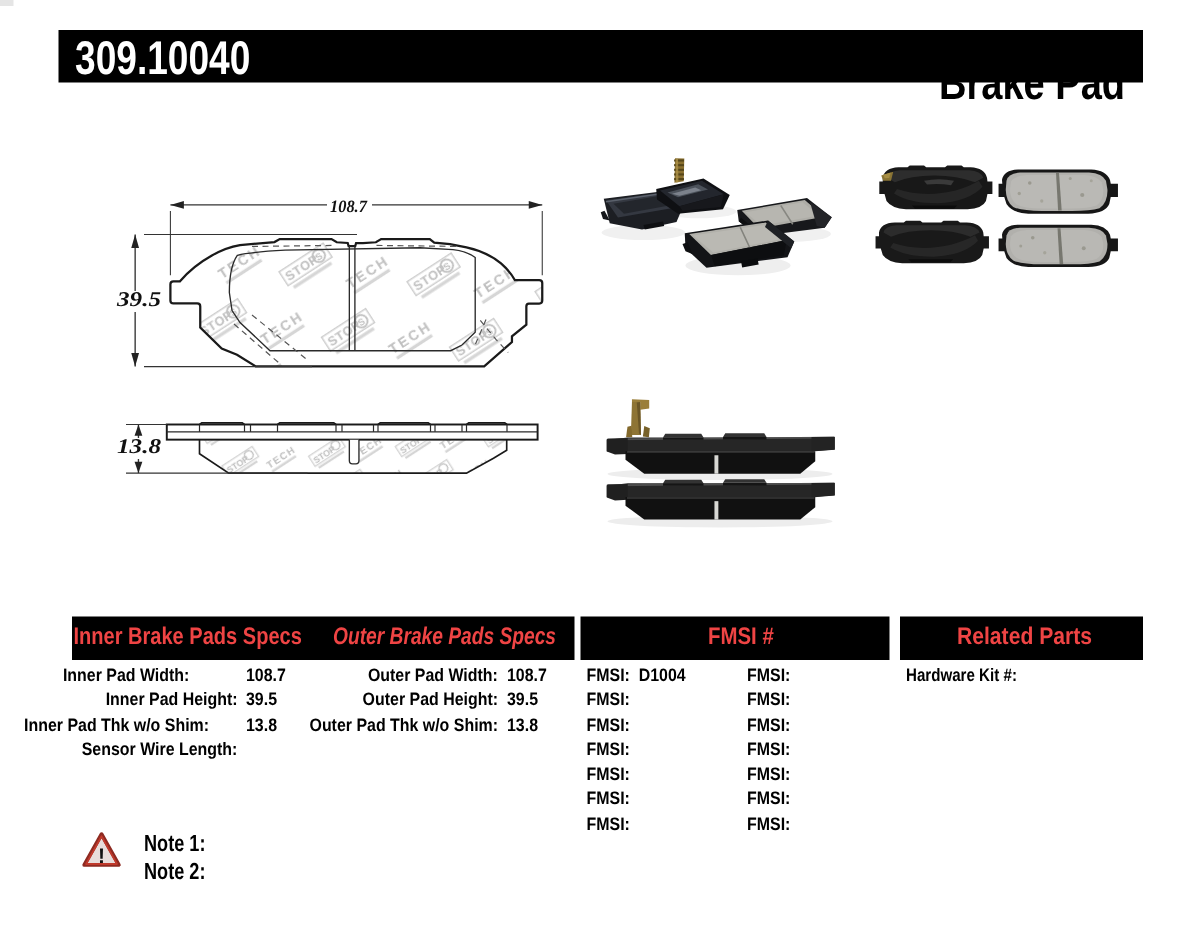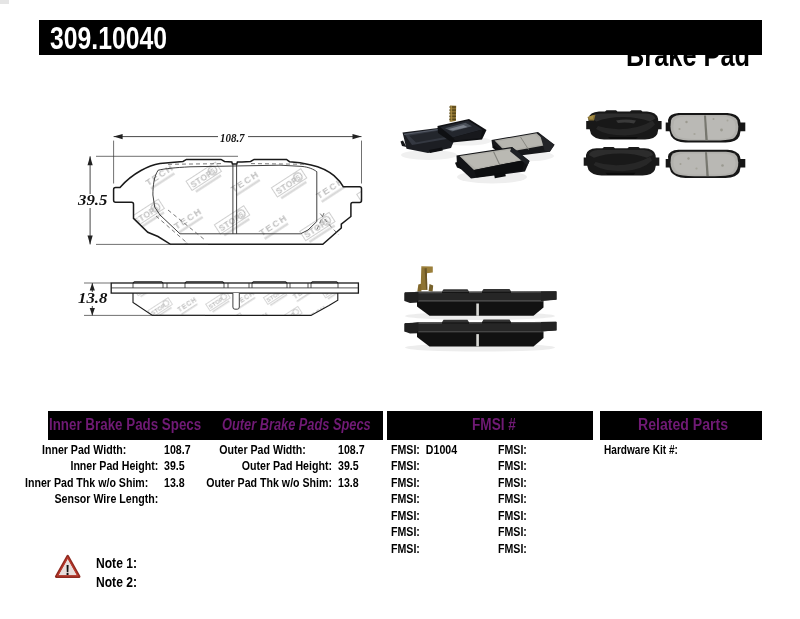--- a/index.html
+++ b/index.html
@@ -3,21 +3,21 @@
 <meta charset="utf-8">
 <style>
   html,body{margin:0;padding:0;}
   body{width:800px;height:619px;background:#fff;position:relative;overflow:hidden;
        font-family:"Liberation Sans", sans-serif;}
   .abs{position:absolute;}
   .cx{display:inline-block;transform-origin:0 50%;}
   .dim{position:absolute;background:#fff;font-family:"Liberation Serif",serif;
        font-style:italic;font-weight:bold;font-size:12.5px;color:#111;
        line-height:1;white-space:nowrap;}
-  .hwhite{color:#701a75;font-weight:bold;font-size:16px;line-height:1;position:absolute;text-align:center;white-space:nowrap;}
+  .hwhite{color:#ef4444;font-weight:bold;font-size:16px;line-height:1;position:absolute;text-align:center;white-space:nowrap;}
   .rowt{position:absolute;font-weight:bold;font-size:12px;line-height:1;color:#000;white-space:nowrap;}
 </style>
 </head>
 <body>
 
 <div class="abs" style="left:0;top:0;width:9px;height:4px;background:#aaa;opacity:.3"></div>
 
 <div class="abs" style="left:39px;top:20px;width:723px;height:34.5px;background:#000;"></div>
 <div class="abs" style="left:50px;top:23.2px;color:#fff;font-weight:bold;font-size:31.5px;line-height:1;"><span class="cx" style="transform:scaleX(0.785);">309.10040</span></div>
 <div class="abs" style="left:625.5px;top:23.2px;color:#000000;font-weight:bold;font-size:31.5px;line-height:1;margin-top:17px;"><span class="cx" style="transform:scaleX(0.805);">Brake Pad</span></div>
@@ -278,24 +278,24 @@
 <div class="hwhite" style="left:49px;top:417px;"><span class="cx" style="transform:scaleX(0.835);">Inner Brake Pads Specs</span></div>
 <div class="hwhite" style="left:222px;top:417px;font-style:italic;"><span class="cx" style="transform:scaleX(0.80);">Outer Brake Pads Specs</span></div>
 <div class="hwhite" style="left:472px;top:417px;"><span class="cx" style="transform:scaleX(0.85);">FMSI #</span></div>
 <div class="hwhite" style="left:638px;top:417px;"><span class="cx" style="transform:scaleX(0.88);">Related Parts</span></div>
 
 <div id="rows">
 <div class="rowt" style="left:0;top:443.5px;width:158px;text-align:center;"><span class="cx" style="transform:scaleX(0.885);transform-origin:100% 50%;">Inner Pad Width:</span></div>
 <div class="rowt" style="left:164px;top:443.5px;"><span class="cx" style="transform:scaleX(0.885);">108.7</span></div>
 <div class="rowt" style="left:0;top:460.0px;width:158px;text-align:right;"><span class="cx" style="transform:scaleX(0.885);transform-origin:100% 50%;">Inner Pad Height:</span></div>
 <div class="rowt" style="left:164px;top:460.0px;"><span class="cx" style="transform:scaleX(0.885);">39.5</span></div>
-<div class="rowt" style="left:0;top:476.5px;width:158px;text-align:center;"><span class="cx" style="transform:scaleX(0.885);transform-origin:100% 50%;">Inner Pad Thk w/o Shim:</span></div>
+<div class="rowt" style="left:0;top:476.5px;width:158px;text-align:left;"><span class="cx" style="transform:scaleX(0.885);transform-origin:100% 50%;">Inner Pad Thk w/o Shim:</span></div>
 <div class="rowt" style="left:164px;top:476.5px;"><span class="cx" style="transform:scaleX(0.885);">13.8</span></div>
 <div class="rowt" style="left:0;top:493.0px;width:158px;text-align:right;"><span class="cx" style="transform:scaleX(0.885);transform-origin:100% 50%;">Sensor Wire Length:</span></div>
-<div class="rowt" style="left:174px;top:443.5px;width:158px;text-align:left;padding-left:34px;"><span class="cx" style="transform:scaleX(0.885);transform-origin:100% 50%;">Outer Pad Width:</span></div>
+<div class="rowt" style="left:174px;top:443.5px;width:158px;text-align:right;"><span class="cx" style="transform:scaleX(0.885);transform-origin:100% 50%;">Outer Pad Width:</span></div>
 <div class="rowt" style="left:338px;top:443.5px;"><span class="cx" style="transform:scaleX(0.885);">108.7</span></div>
 <div class="rowt" style="left:174px;top:460.0px;width:158px;text-align:right;"><span class="cx" style="transform:scaleX(0.885);transform-origin:100% 50%;">Outer Pad Height:</span></div>
 <div class="rowt" style="left:338px;top:460.0px;"><span class="cx" style="transform:scaleX(0.885);">39.5</span></div>
 <div class="rowt" style="left:174px;top:476.5px;width:158px;text-align:right;"><span class="cx" style="transform:scaleX(0.885);transform-origin:100% 50%;">Outer Pad Thk w/o Shim:</span></div>
 <div class="rowt" style="left:338px;top:476.5px;"><span class="cx" style="transform:scaleX(0.885);">13.8</span></div>
 <div class="rowt" style="left:391px;top:443.5px;"><span class="cx" style="transform:scaleX(0.885);">FMSI:&nbsp;&nbsp;D1004</span></div>
 <div class="rowt" style="left:497.5px;top:443.5px;"><span class="cx" style="transform:scaleX(0.885);">FMSI:</span></div>
 <div class="rowt" style="left:391px;top:460.0px;"><span class="cx" style="transform:scaleX(0.885);">FMSI:</span></div>
 <div class="rowt" style="left:497.5px;top:460.0px;"><span class="cx" style="transform:scaleX(0.885);">FMSI:</span></div>
 <div class="rowt" style="left:391px;top:476.5px;"><span class="cx" style="transform:scaleX(0.885);">FMSI:</span></div>

